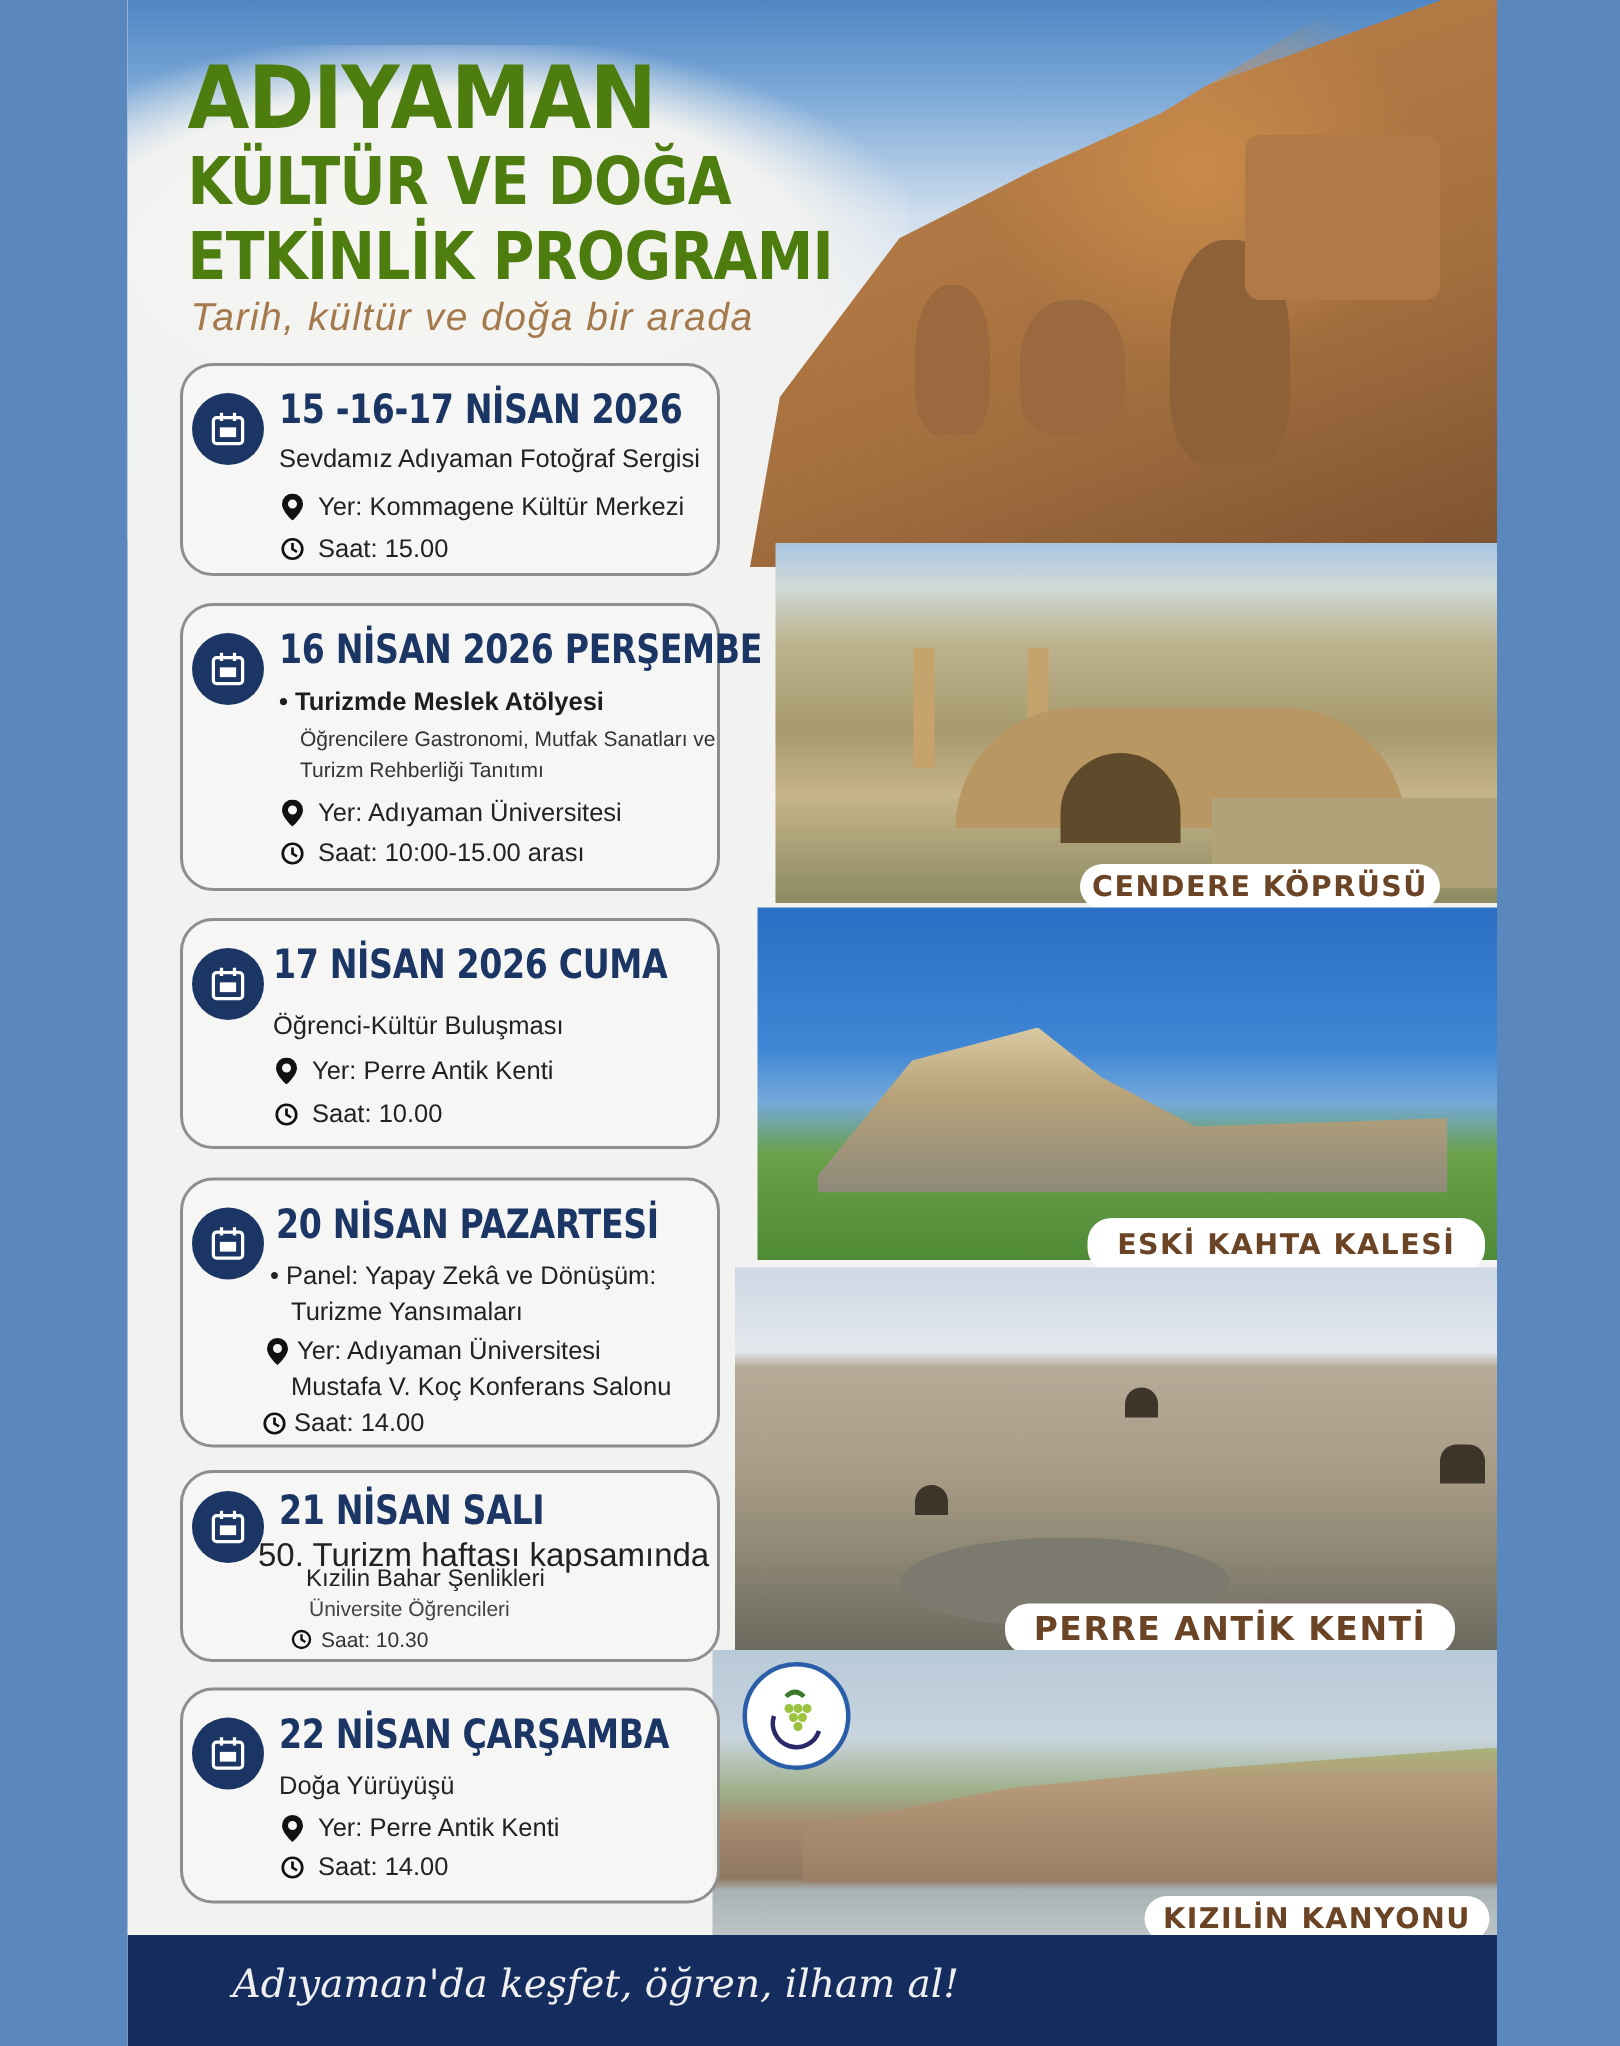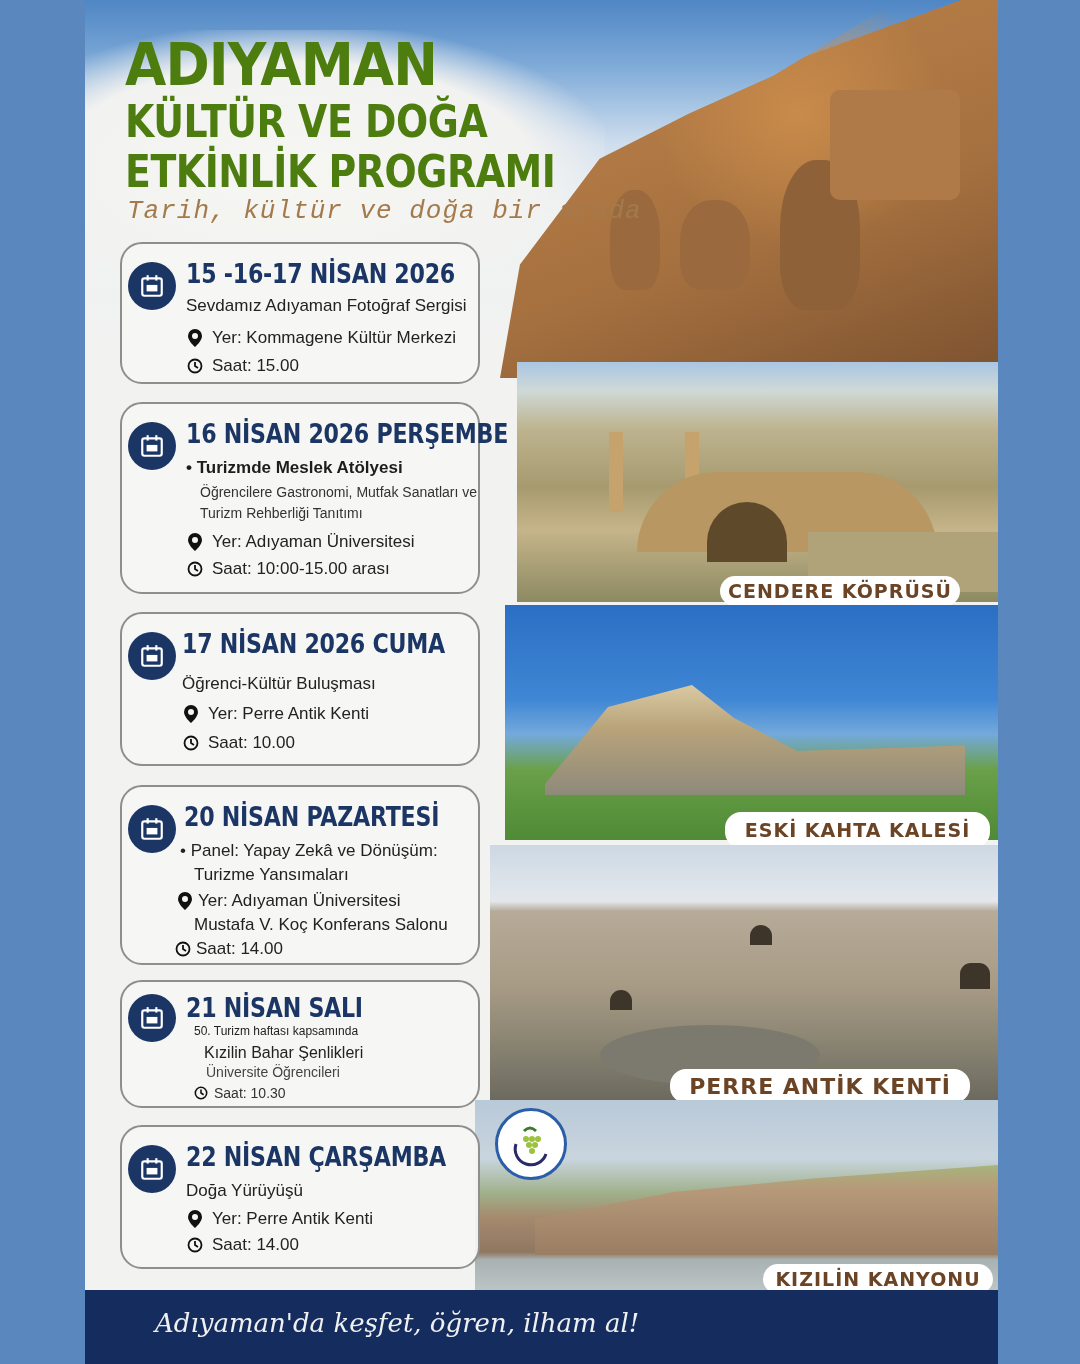--- a/index.html
+++ b/index.html
@@ -48,21 +48,21 @@
 
   .place-label { position: absolute; background: #ffffff; color: #6b4426; font-weight: 700;
     font-family: "DejaVu Sans", sans-serif; border-radius: 16px; padding: 0 14px;
     display: flex; align-items: center; justify-content: center; letter-spacing: 1px; white-space: nowrap; }
 
   
   .title { position: absolute; left: 40px; top: 36px; color: #4d7c0f; font-family: "DejaVu Sans", sans-serif; font-weight: 700; line-height: 1; }
   .title-1 { font-size: 58px; letter-spacing: -1px; transform: scaleX(0.92); transform-origin: left; }
   .title-2 { font-size: 44px; margin-top: 6px; transform: scaleX(0.86); transform-origin: left; letter-spacing: -0.5px; }
   .title-3 { font-size: 44px; margin-top: 6px; transform: scaleX(0.86); transform-origin: left; letter-spacing: -0.5px; }
-  .subtitle { position: absolute; left: 42px; top: 196px; color: #a47a4c; font-family: Liberation Mono, monospace; font-style: italic; font-size: 26px; letter-spacing: 1px; }
+  .subtitle { position: absolute; left: 42px; top: 196px; color: #a47a4c; font-family: Liberation Sans, sans-serif; font-style: italic; font-size: 26px; letter-spacing: 1px; }
 
   
   .card { position: absolute; left: 35px; width: 360px; background: rgba(246,246,244,0.96);
     border: 2px solid #8e8e8e; border-radius: 22px; }
   .card-icon { position: absolute; left: 6px; top: 18px; width: 48px; height: 48px; border-radius: 50%; background: #1b3665;
     display: flex; align-items: center; justify-content: center; }
   .card-date { position: absolute; left: 64px; top: 14px; color: #1b3665; font-family: "DejaVu Sans", sans-serif; font-weight: 700;
     font-size: 27px; white-space: nowrap; transform: scaleX(0.82); transform-origin: left; letter-spacing: -0.3px; }
   .line { position: absolute; color: #222; font-size: 17px; white-space: nowrap; display: flex; align-items: center; }
   .line.small { font-size: 14px; color: #333; }
@@ -265,21 +265,21 @@
   <div class="card" style="top:980px;height:128px;">
     <div class="card-icon" style="top:12px;">
       <svg width="26" height="26" viewBox="0 0 24 24">
           <rect x="3" y="5" width="18" height="16" rx="2" stroke="#fff" stroke-width="2" fill="none"></rect>
           <line x1="8" y1="2" x2="8" y2="7" stroke="#fff" stroke-width="2"></line>
           <line x1="16" y1="2" x2="16" y2="7" stroke="#fff" stroke-width="2"></line>
           <rect x="7" y="11" width="10" height="6" fill="#fff"></rect>
         </svg>
     </div>
     <div class="card-date" style="left:64px;top:10px;">21 NİSAN SALI</div>
-    <div class="line" style="left:50px;top:42px;font-size:12px;margin-left:22px;">50. Turizm haftası kapsamında</div>
+    <div class="line" style="left:50px;top:42px;font-size:22px;">50. Turizm haftası kapsamında</div>
     <div class="line" style="left:82px;top:62px;font-size:16px;">Kızilin Bahar Şenlikleri</div>
     <div class="line small" style="left:84px;top:82px;color:#444;">Üniversite Öğrencileri</div>
     <div class="line small" style="left:70px;top:102px;">
       <span class="ic" style="margin-right:4px;">
           <svg width="14" height="14" viewBox="0 0 16 16">
             <circle cx="8" cy="8" r="6.5" stroke="#111" stroke-width="1.8" fill="none"></circle>
             <path d="M8 4v4l3 2" stroke="#111" stroke-width="1.8" fill="none"></path>
           </svg>
         </span>
       <span>Saat: 10.30</span>

